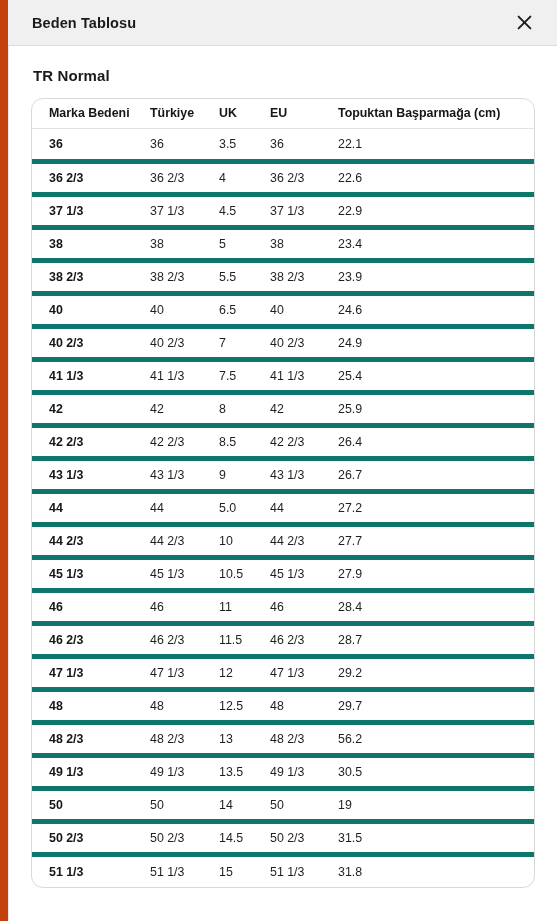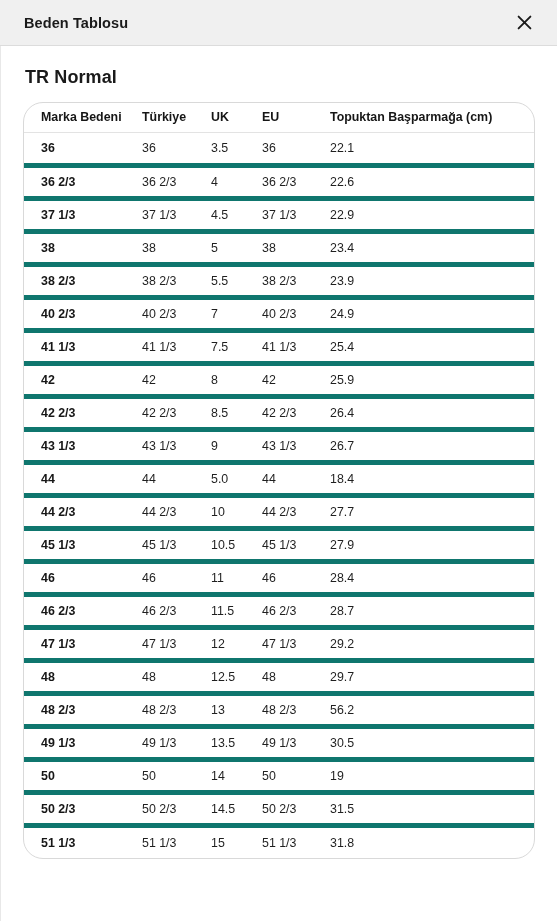--- a/index.html
+++ b/index.html
@@ -14,20 +14,21 @@
     -webkit-font-smoothing: antialiased;
   }
 
   #modal {
     width: 557px;
     height: 921px;
     position: relative;
     background: #c2410c;
     display: flex;
     flex-direction: column;
+    padding-left: 8px;
   }
 
   
   #modal-header {
     height: 46px;
     min-height: 46px;
     background: #f0f0f0;
     border-bottom: 1px solid #dcdcdc;
     display: flex;
     align-items: center;
@@ -59,31 +60,31 @@
   #modal-body {
     flex: 1;
     overflow: hidden;
     background: #ffffff;
     border-left: 1px solid #e8e8e8;
     padding: 0 22px;
     position: relative;
   }
 
   #section-title {
-    font-size: 18px;
+    font-size: 15px;
     font-weight: bold;
     color: #1a1a1a;
     margin: 21px 0 14px 2px;
     letter-spacing: 0.1px;
   }
 
   
   #size-table-wrap {
     border: 1px solid #d9d9d9;
-    border-radius: 20px;
+    border-radius: 12px;
     overflow: hidden;
     background: #ffffff;
   }
 
   table.size-table {
     width: 100%;
     border-collapse: collapse;
     table-layout: fixed;
   }
 
@@ -180,20 +181,27 @@
               <td class="col-heel">23.4</td>
             </tr>
             <tr>
               <td class="col-brand">38 2/3</td>
               <td class="col-tr">38 2/3</td>
               <td class="col-uk">5.5</td>
               <td class="col-eu">38 2/3</td>
               <td class="col-heel">23.9</td>
             </tr>
             <tr>
+              <td class="col-brand">40</td>
+              <td class="col-tr">40</td>
+              <td class="col-uk">6.5</td>
+              <td class="col-eu">40</td>
+              <td class="col-heel">24.6</td>
+            </tr>
+            <tr>
               <td class="col-brand">40 2/3</td>
               <td class="col-tr">40 2/3</td>
               <td class="col-uk">7</td>
               <td class="col-eu">40 2/3</td>
               <td class="col-heel">24.9</td>
             </tr>
             <tr>
               <td class="col-brand">41 1/3</td>
               <td class="col-tr">41 1/3</td>
               <td class="col-uk">7.5</td>
@@ -219,21 +227,21 @@
               <td class="col-tr">43 1/3</td>
               <td class="col-uk">9</td>
               <td class="col-eu">43 1/3</td>
               <td class="col-heel">26.7</td>
             </tr>
             <tr>
               <td class="col-brand">44</td>
               <td class="col-tr">44</td>
               <td class="col-uk">5.0</td>
               <td class="col-eu">44</td>
-              <td class="col-heel">18.4</td>
+              <td class="col-heel">27.2</td>
             </tr>
             <tr>
               <td class="col-brand">44 2/3</td>
               <td class="col-tr">44 2/3</td>
               <td class="col-uk">10</td>
               <td class="col-eu">44 2/3</td>
               <td class="col-heel">27.7</td>
             </tr>
             <tr>
               <td class="col-brand">45 1/3</td>

